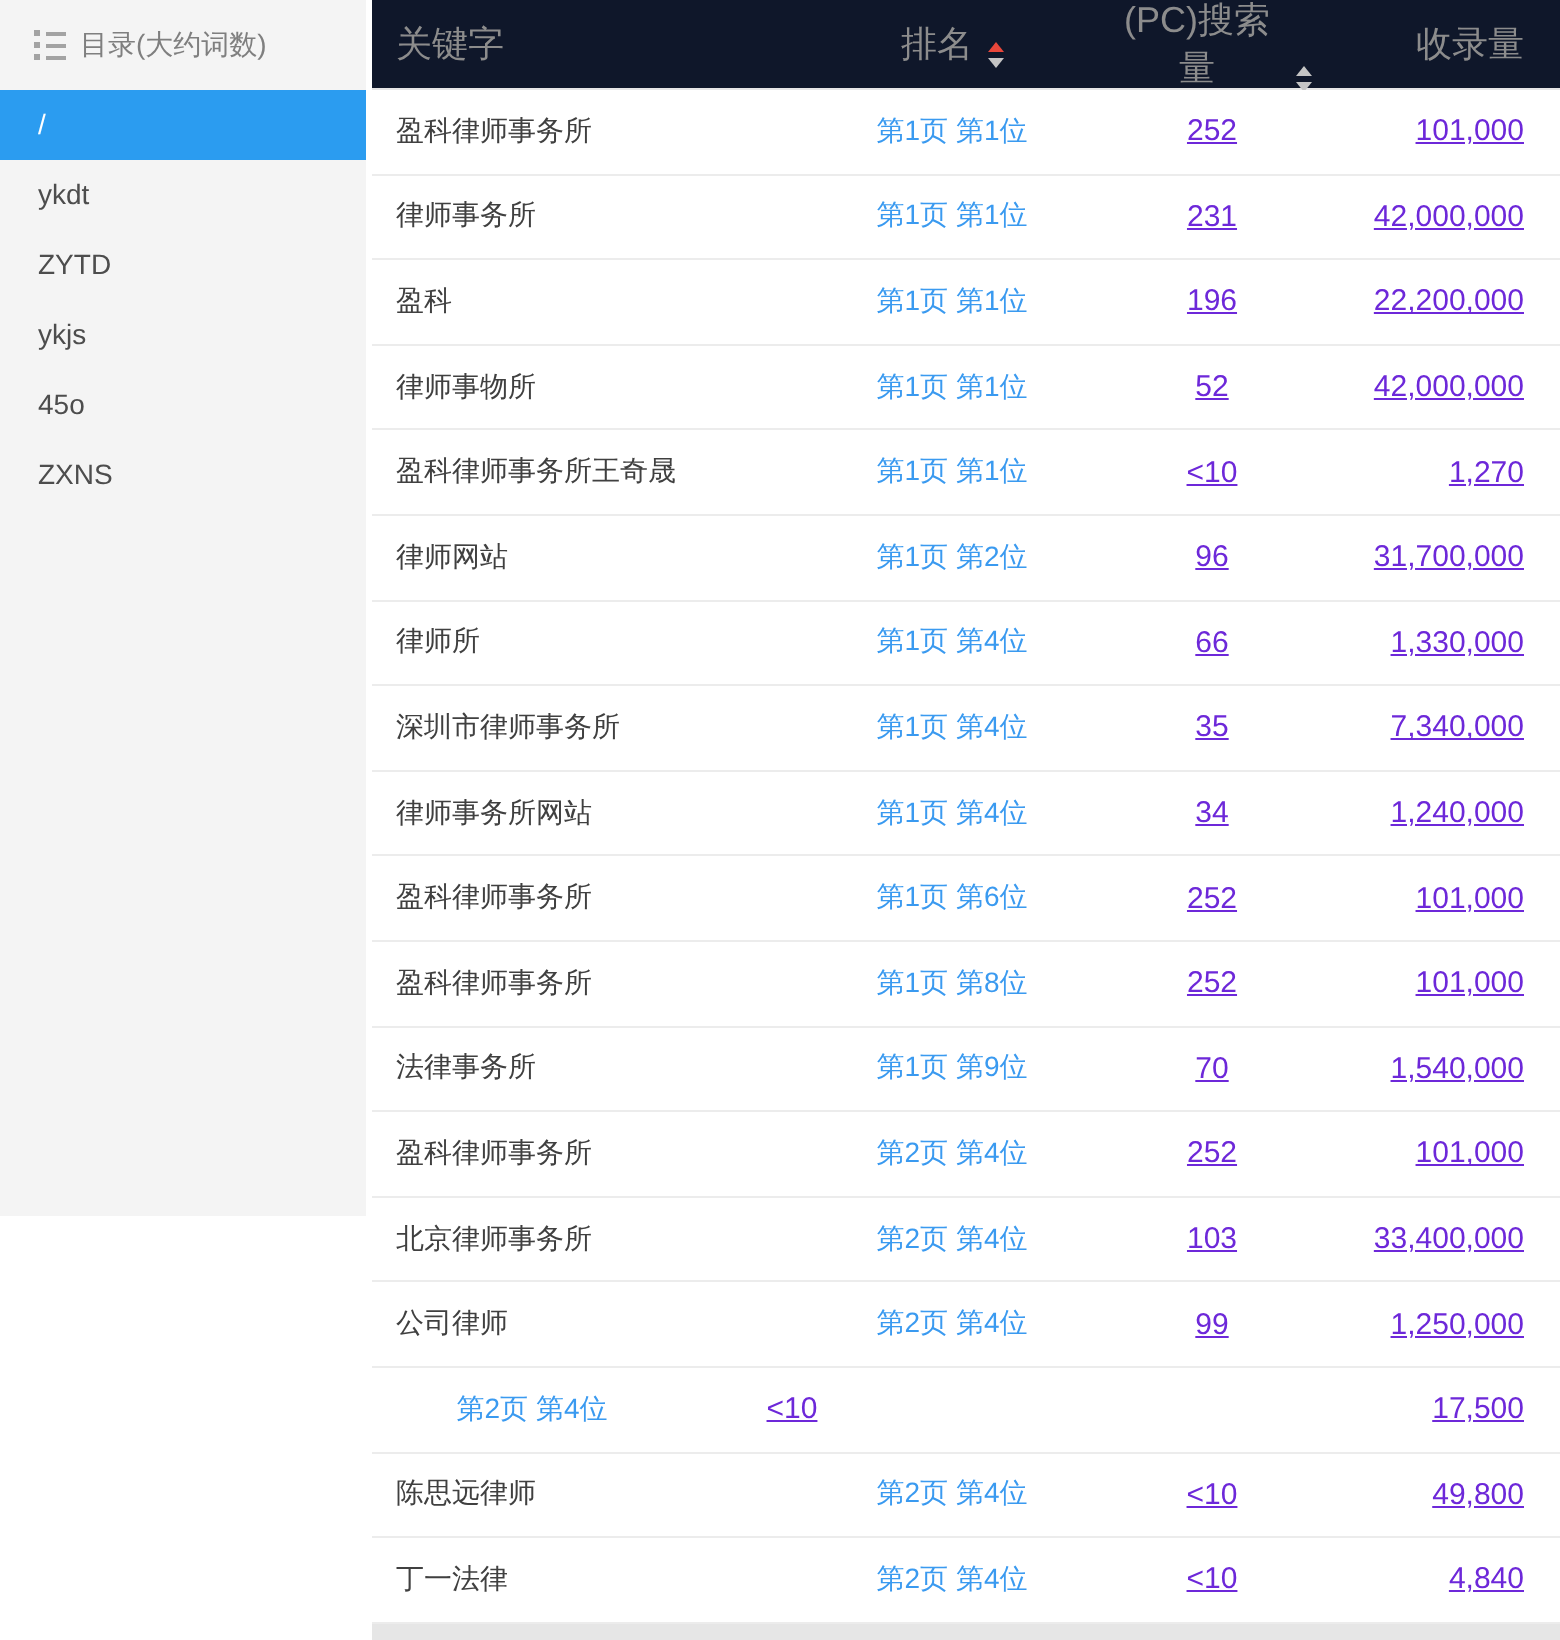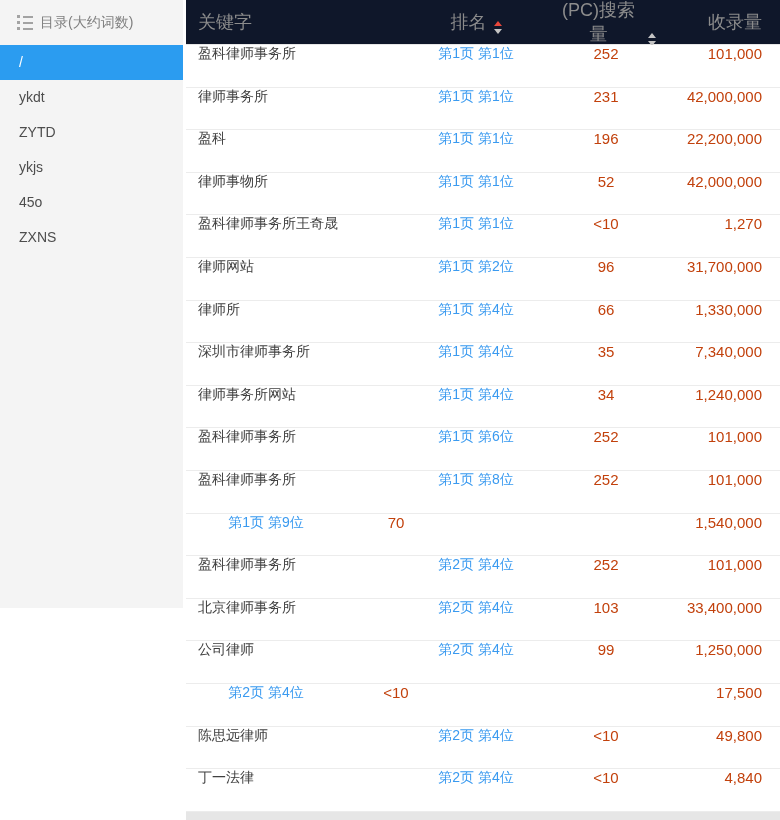--- a/index.html
+++ b/index.html
@@ -42,26 +42,26 @@
   .col-index{flex:1;text-align:right;padding-right:18px;box-sizing:border-box;}
   .th-inner{display:inline-flex;align-items:flex-end;}
 
   .sort{display:inline-flex;flex-direction:column;gap:3px;margin-left:7px;}
   .tri-up{width:0;height:0;border-left:4px solid transparent;border-right:4px solid transparent;border-bottom:5px solid #c4c4c4;}
   .tri-down{width:0;height:0;border-left:4px solid transparent;border-right:4px solid transparent;border-top:5px solid #c4c4c4;}
   .sort.asc .tri-up{border-bottom-color:#e8473b;}
 
   .tbody{display:flex;flex-direction:column;}
   .row{
-    height:42.6px;flex:0 0 42.6px;display:flex;align-items:flex-start;background:#ffffff;
+    height:42.6px;flex:0 0 42.6px;display:flex;align-items:center;background:#ffffff;
     border-bottom:1px solid #ececec;box-sizing:border-box;font-size:14px;
   }
   .cell-keyword{color:#404040;}
   .cell-rank a{color:#3a9af0;text-decoration:none;cursor:pointer;}
-  .cell-pc,.cell-index{color:#c2410c;font-size:15px;}
+  .cell-pc,.cell-index{color:#6d28d9;font-size:15px;text-decoration:underline;}
   .bottom-strip{flex:1;background:#e6e6e6;}
 </style>
 </head>
 <body>
 
 <div class="app">
 
   <div class="sidebar">
     <div class="sidebar-header">
       <span class="list-icon">
@@ -201,20 +201,21 @@
   </div>
         <div class="row">
     <div class="col-keyword cell-keyword">盈科律师事务所</div>
     <div class="col-rank cell-rank">
       <a href="#">第1页 第8位</a>
     </div>
     <div class="col-pc cell-pc">252</div>
     <div class="col-index cell-index">101,000</div>
   </div>
         <div class="row">
+    <div class="col-keyword cell-keyword">法律事务所</div>
     <div class="col-rank cell-rank">
       <a href="#">第1页 第9位</a>
     </div>
     <div class="col-pc cell-pc">70</div>
     <div class="col-index cell-index">1,540,000</div>
   </div>
         <div class="row">
     <div class="col-keyword cell-keyword">盈科律师事务所</div>
     <div class="col-rank cell-rank">
       <a href="#">第2页 第4位</a>

